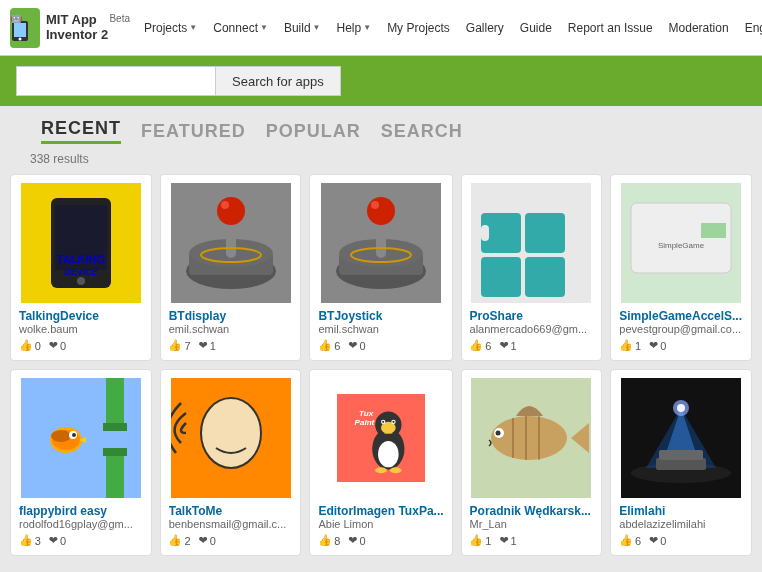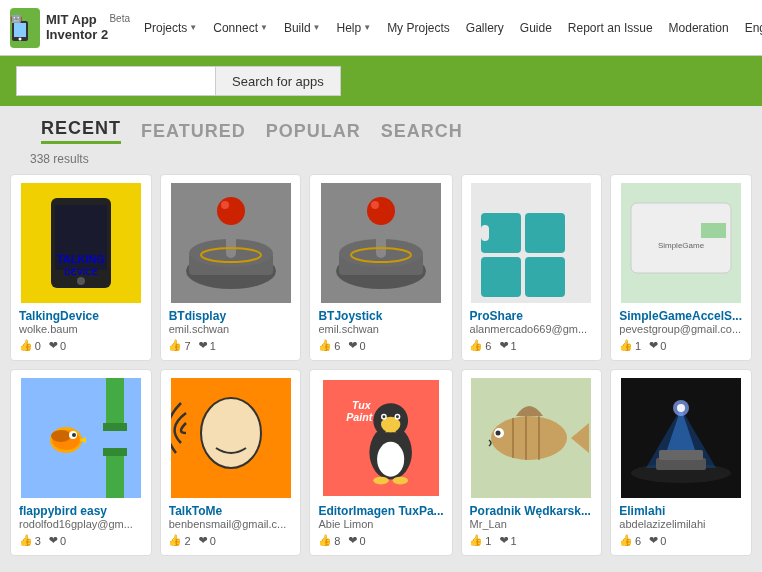--- a/index.html
+++ b/index.html
@@ -452,21 +452,21 @@
       <span>2</span>
     </span>
     <span class="stat">
       <span>❤</span>
       <span>0</span>
     </span>
   </div>
     </div>
     <div class="card">
       <div class="card-image">
-        <div style="width: 120px; height: 116px; display: flex; align-items: center; justify-content: center; overflow: hidden;">
+        <div style="width: 120px; height: 88px; display: flex; align-items: center; justify-content: center; overflow: hidden;">
           <svg width="120" height="120" viewBox="0 0 120 120">
       <rect width="120" height="120" fill="#ff6655"></rect>
 
       <ellipse cx="70" cy="75" rx="22" ry="28" fill="#333"></ellipse>
       <ellipse cx="70" cy="82" rx="14" ry="18" fill="#fff"></ellipse>
 
       <circle cx="70" cy="42" r="18" fill="#333"></circle>
       <ellipse cx="70" cy="46" rx="10" ry="8" fill="#f5c842"></ellipse>
 
       <circle cx="63" cy="38" r="3" fill="white"></circle>

